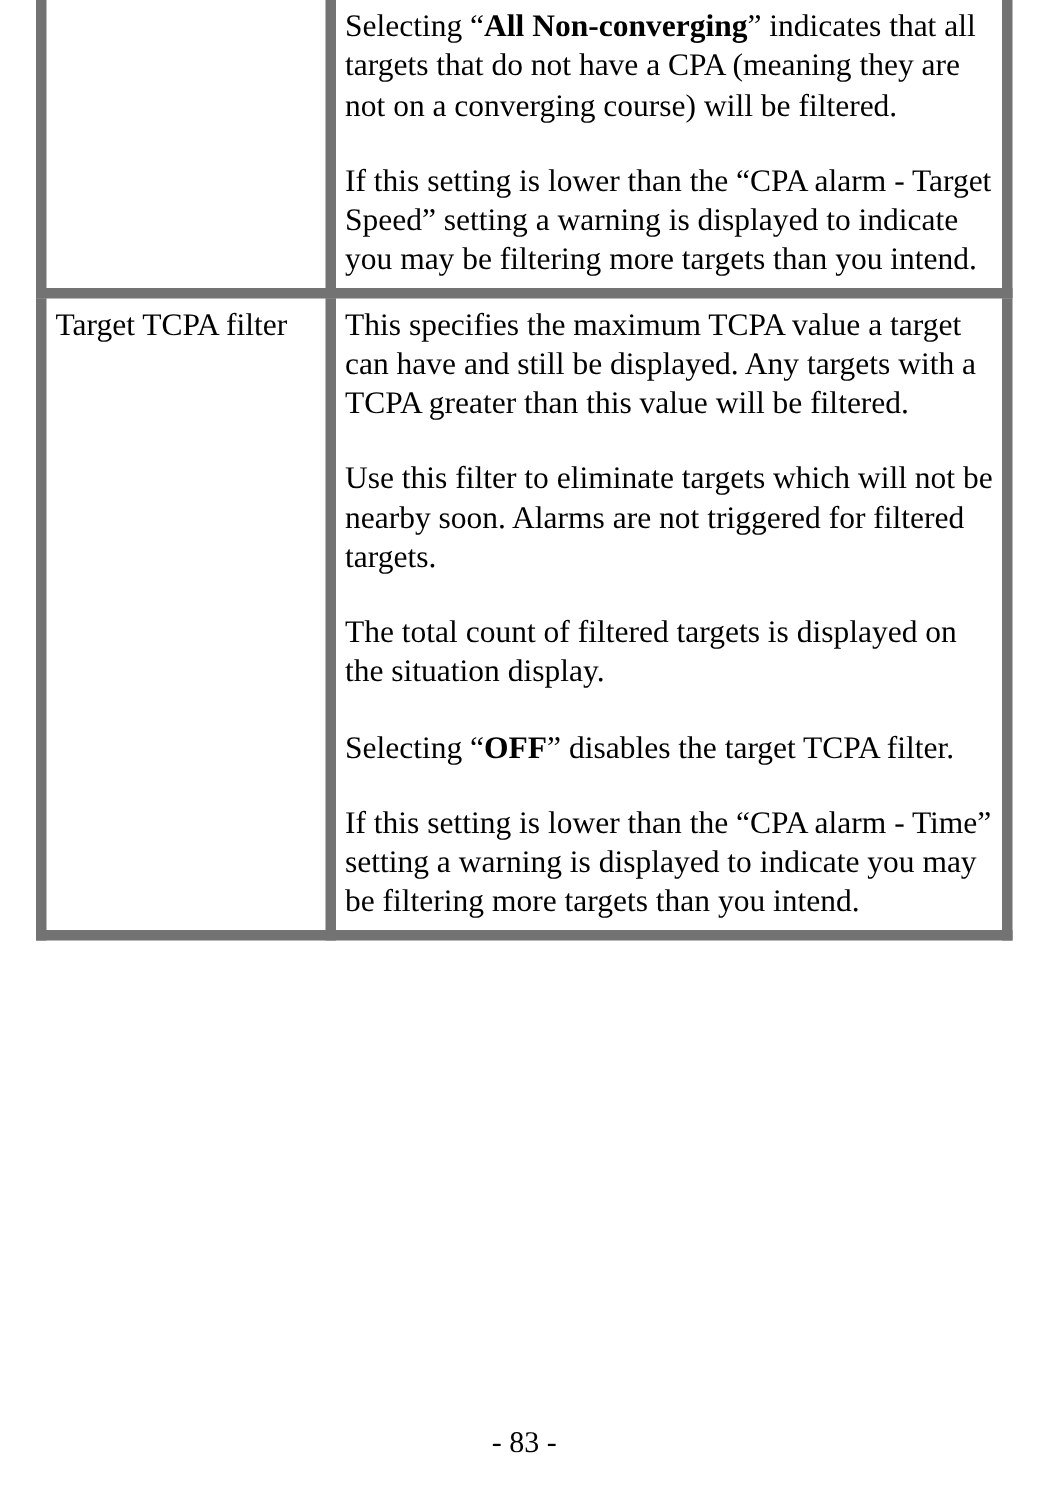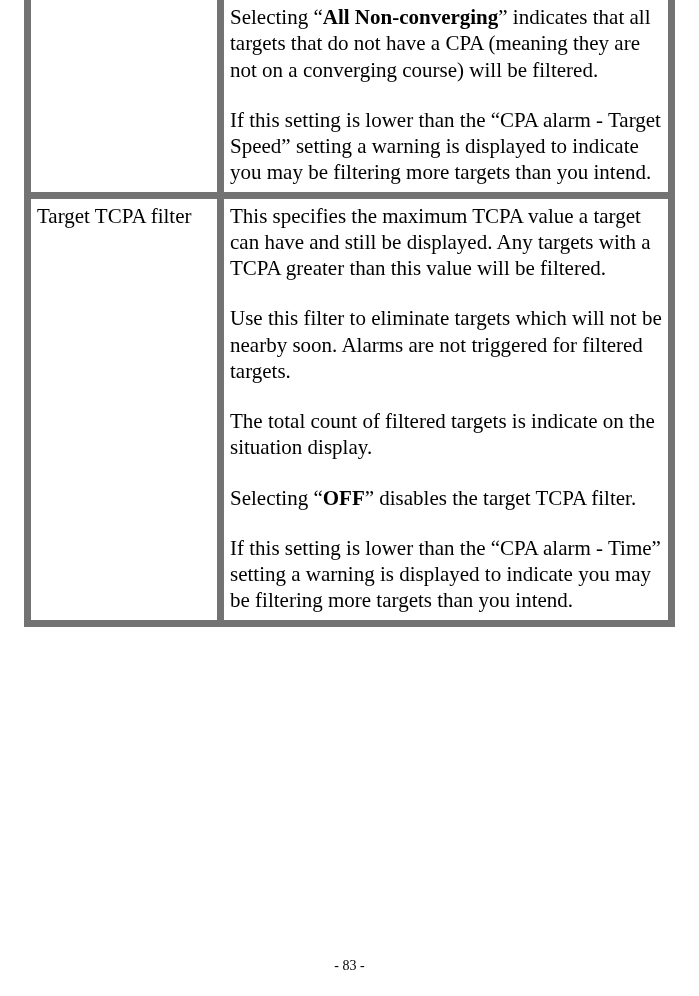--- a/index.html
+++ b/index.html
@@ -41,21 +41,21 @@
   p:last-child {
     margin-bottom: 2px;
   }
   .bold { font-weight: bold; }
   .pagenum {
     position: absolute;
     bottom: 22px;
     left: 0;
     width: 100%;
     text-align: center;
-    font-size: 14px;
+    font-size: 20px;
   }
 </style>
 </head>
 <body>
 
 <div class="page">
 <table>
   <colgroup>
         <col class="c1">
         <col class="c2">
@@ -66,21 +66,21 @@
       <td>
         <p><span>Selecting “</span><span class="bold">All Non-converging</span><span>” indicates that all targets that do not have a CPA (meaning they are not on a converging course) will be filtered.</span></p>
         <p><span>If this setting is lower than the “CPA alarm - Target Speed” setting a warning is displayed to indicate you may be filtering more targets than you intend.</span></p>
       </td>
     </tr>
     <tr>
       <td>Target TCPA filter</td>
       <td>
         <p><span>This specifies the maximum TCPA value a target can have and still be displayed. Any targets with a TCPA greater than this value will be filtered.</span></p>
         <p><span>Use this filter to eliminate targets which will not be nearby soon. Alarms are not triggered for filtered targets.</span></p>
-        <p><span>The total count of filtered targets is indicate on the situation display.</span></p>
+        <p><span>The total count of filtered targets is displayed on the situation display.</span></p>
         <p><span>Selecting “</span><span class="bold">OFF</span><span>” disables the target TCPA filter.</span></p>
         <p><span>If this setting is lower than the “CPA alarm - Time” setting a warning is displayed to indicate you may be filtering more targets than you intend.</span></p>
       </td>
     </tr>
   </tbody>
 </table>
 </div>
 
 <div class="pagenum">- 83 -</div>
 

